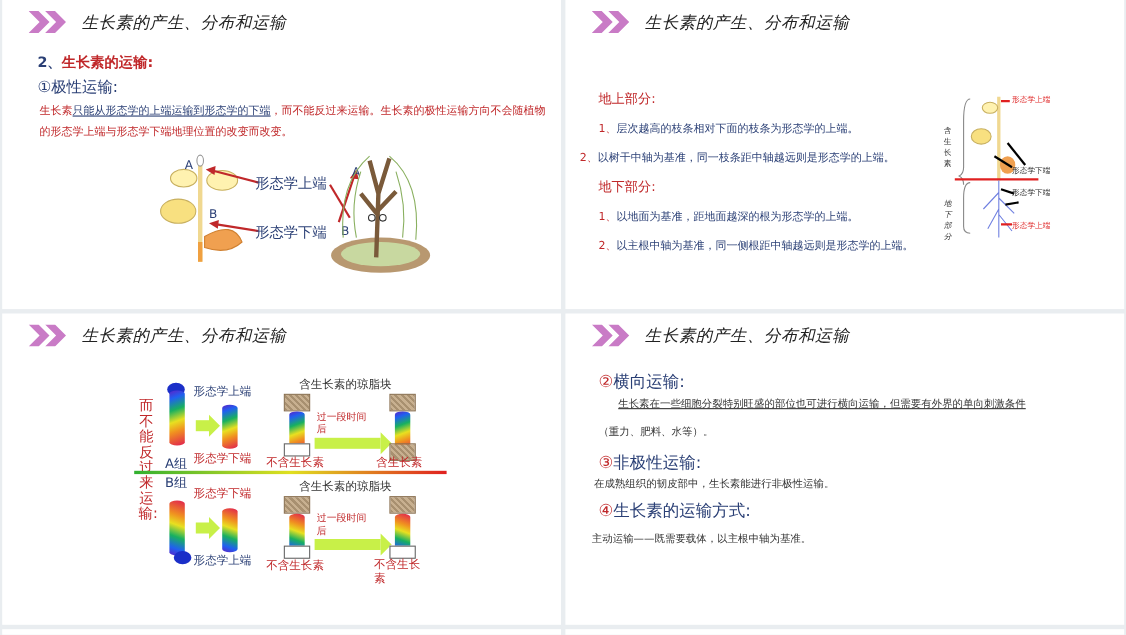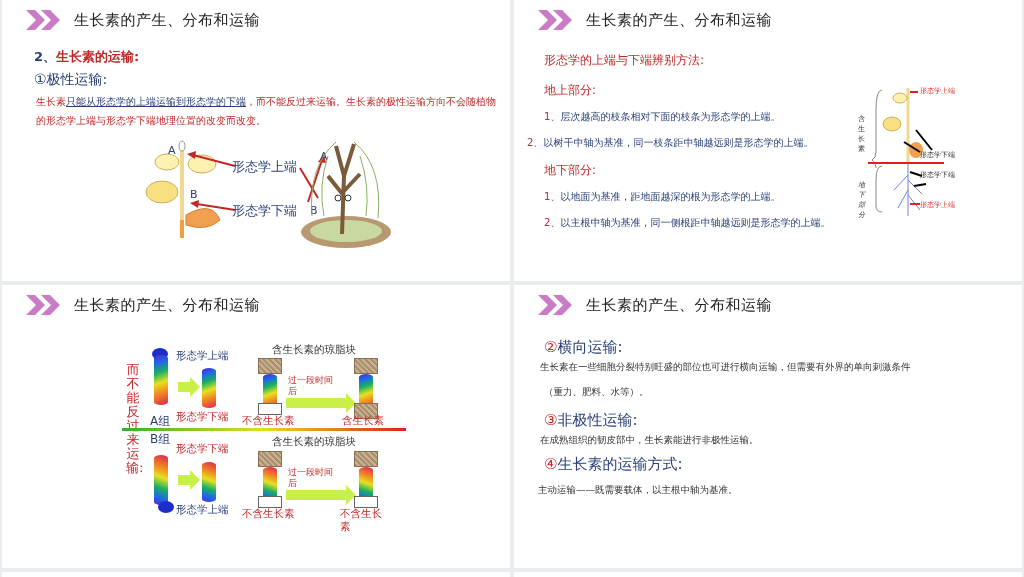--- a/index.html
+++ b/index.html
@@ -9,21 +9,21 @@
   #s1 { left: 2px; top: 0; width: 508px; height: 281px; }
   #s2 { left: 514px; top: 0; width: 508px; height: 281px; }
   #s3 { left: 2px; top: 285px; width: 508px; height: 283px; }
   #s4 { left: 514px; top: 285px; width: 508px; height: 283px; }
   #s5 { left: 2px; top: 572px; width: 508px; height: 10px; }
   #s6 { left: 514px; top: 572px; width: 508px; height: 10px; }
 
   .hdr { position: absolute; left: 24px; top: 8px; height: 24px; display: flex; align-items: center; }
   .chev { width: 36px; height: 20px; position: relative; }
   .chev svg { display: block; }
-  .hdr-title { margin-left: 12px; font-size: 15px; color: #222; letter-spacing: 0.5px; }
+  .hdr-title { margin-left: 12px; font-size: 15px; color: #222; letter-spacing: 0.5px; font-style: italic; }
 
   .red { color: #c0282a; }
   .navy { color: #2a3f75; }
   .txt { position: absolute; white-space: nowrap; }
 
   
   .s1-h2 { left: 32px; top: 48px; font-size: 13px; font-weight: bold; }
   .s1-sub { left: 32px; top: 71px; font-size: 14px; color: #2a3f75; }
   .s1-p { left: 34px; top: 92px; font-size: 10px; line-height: 19px; color: #c0282a; white-space: normal; width: 460px; }
   .s1-p u { color: #2a3f75; text-decoration: underline; }
@@ -112,21 +112,20 @@
 <div class="slide" id="s2">
   <div class="hdr">
     <div class="chev">
       <svg width="36" height="20" viewBox="0 0 36 20">
           <polygon points="0,0 9,0 19,10 9,20 0,20 10,10" fill="#c97bc6"></polygon>
           <polygon points="15,0 24,0 34,10 24,20 15,20 25,10" fill="#c97bc6"></polygon>
         </svg>
     </div>
     <span class="hdr-title">生长素的产生、分布和运输</span>
   </div>
-  <div class="txt s2-h" style="left:30px;top:52px;">形态学的上端与下端辨别方法:</div>
   <div class="txt s2-h" style="left:30px;top:82px;">地上部分:</div>
   <div class="txt s2-item" style="left:30px;top:110px;"><span class="n">1、</span><span>层次越高的枝条相对下面的枝条为形态学的上端。</span></div>
   <div class="txt s2-item" style="left:13px;top:136px;"><span class="n">2、</span><span>以树干中轴为基准，同一枝条距中轴越远则是形态学的上端。</span></div>
   <div class="txt s2-h" style="left:30px;top:162px;">地下部分:</div>
   <div class="txt s2-item" style="left:30px;top:190px;"><span class="n">1、</span><span>以地面为基准，距地面越深的根为形态学的上端。</span></div>
   <div class="txt s2-item" style="left:30px;top:216px;"><span class="n">2、</span><span>以主根中轴为基准，同一侧根距中轴越远则是形态学的上端。</span></div>
 
   <div style="position:absolute;left:340px;top:80px;width:110px;height:140px;">
     <svg width="110" height="140" viewBox="0 0 110 140">
       <path d="M28 10 Q22 10 22 30 L22 72 Q22 78 18 80 Q22 82 22 88" stroke="#888" fill="none"></path>
@@ -210,21 +209,21 @@
   <div class="hdr">
     <div class="chev">
       <svg width="36" height="20" viewBox="0 0 36 20">
           <polygon points="0,0 9,0 19,10 9,20 0,20 10,10" fill="#c97bc6"></polygon>
           <polygon points="15,0 24,0 34,10 24,20 15,20 25,10" fill="#c97bc6"></polygon>
         </svg>
     </div>
     <span class="hdr-title">生长素的产生、分布和运输</span>
   </div>
   <div class="txt s4-h" style="left:30px;top:53px;"><span class="c">②</span><span>横向运输:</span></div>
-  <div class="txt s4-p" style="left:26px;top:76px;">生长素在一些细胞分裂特别旺盛的部位也可进行横向运输，但需要有外界的单向刺激条件</div>
+  <div class="txt s4-p" style="left:48px;top:76px;text-decoration:underline;">生长素在一些细胞分裂特别旺盛的部位也可进行横向运输，但需要有外界的单向刺激条件</div>
   <div class="txt s4-p" style="left:30px;top:101px;">（重力、肥料、水等）。</div>
   <div class="txt s4-h" style="left:30px;top:126px;"><span class="c">③</span><span>非极性运输:</span></div>
   <div class="txt s4-p" style="left:26px;top:149px;">在成熟组织的韧皮部中，生长素能进行非极性运输。</div>
   <div class="txt s4-h" style="left:30px;top:170px;"><span class="c">④</span><span>生长素的运输方式:</span></div>
   <div class="txt s4-p" style="left:24px;top:199px;">主动运输——既需要载体，以主根中轴为基准。</div>
 </div>
 
 <div class="slide" id="s5"></div>
 <div class="slide" id="s6"></div>
 

